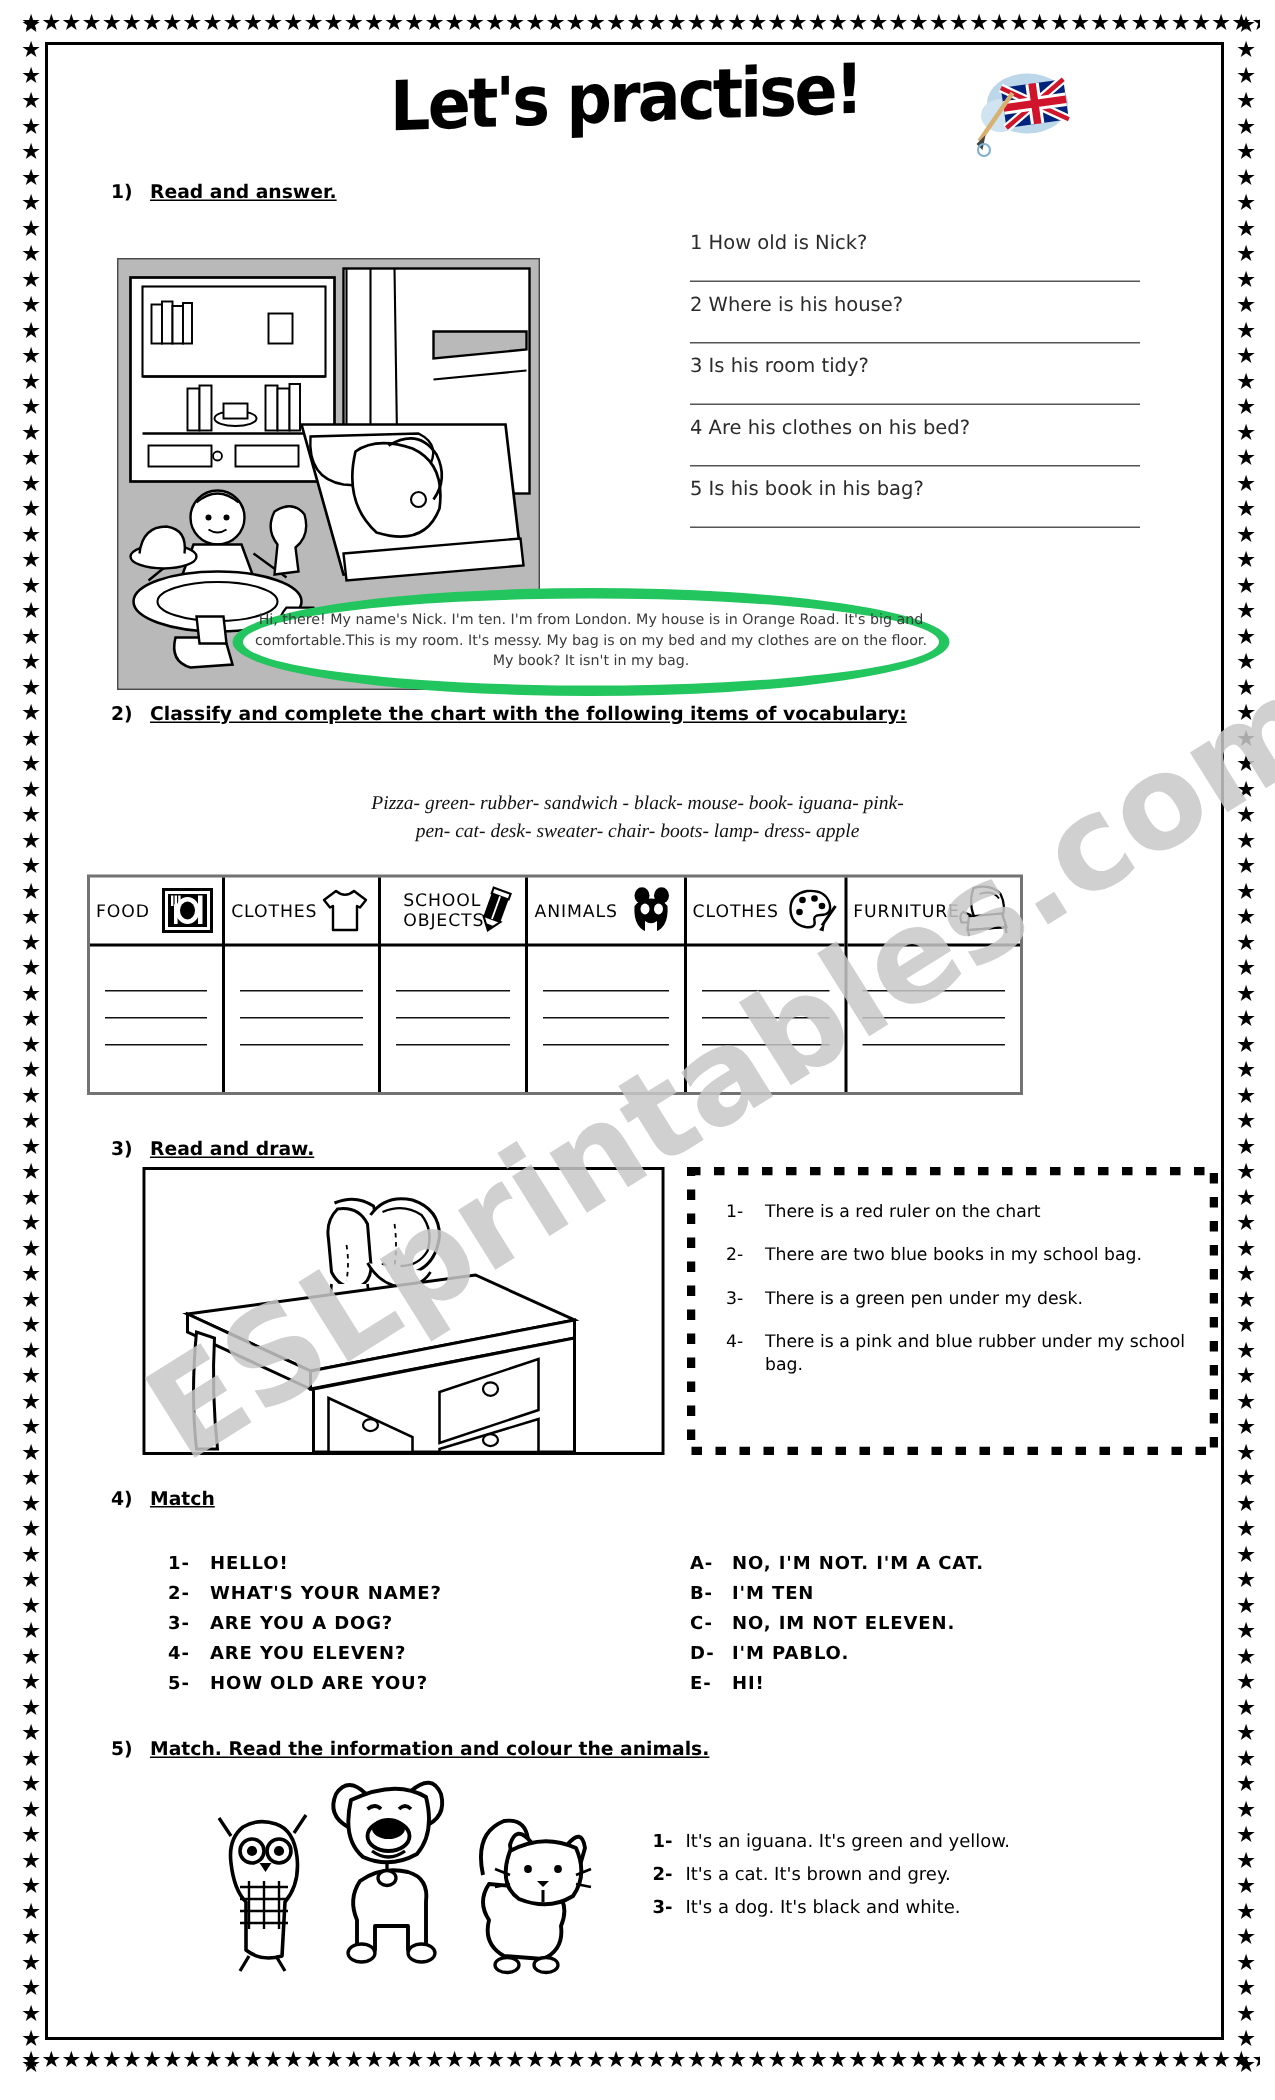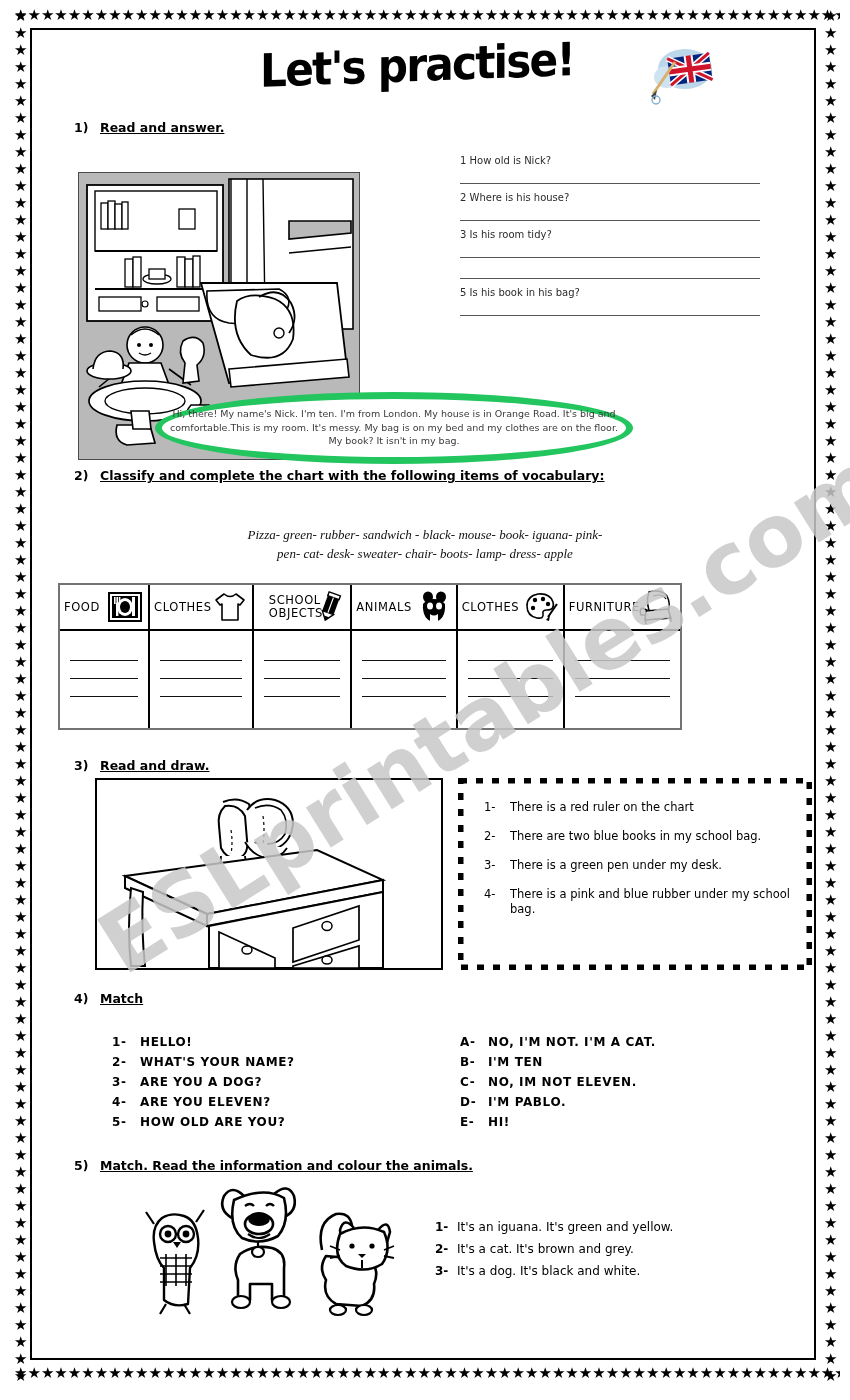--- a/index.html
+++ b/index.html
@@ -101,21 +101,21 @@
     width: 282px; height: 288px;
     background: #b9b9b9;
     border: 1px solid #4a4a4a;
     box-sizing: border-box;
     overflow: hidden;
   }
   #questions { position: absolute; left: 460px; top: 155px; width: 300px; }
   .q-row { margin-bottom: 8px; }
   .q-text {
     font-family: "DejaVu Sans", sans-serif;
-    font-size: 10px;
+    font-size: 13px;
     color: #2b2b2b;
     padding-bottom: 5px;
   }
   .q-line { border-bottom: 1px solid #555; height: 12px; }
 
   #speech-bubble {
     position: absolute;
     left: 155px; top: 392px;
     width: 478px; height: 72px;
     border: 7px solid #22c55e;
@@ -521,20 +521,21 @@
     </div>
     <div class="q-row">
       <div class="q-text">2 Where is his house?</div>
       <div class="q-line"></div>
     </div>
     <div class="q-row">
       <div class="q-text">3 Is his room tidy?</div>
       <div class="q-line"></div>
     </div>
     <div class="q-row">
+      <div class="q-text">4 Are his clothes on his bed?</div>
       <div class="q-line"></div>
     </div>
     <div class="q-row">
       <div class="q-text">5 Is his book in his bag?</div>
       <div class="q-line"></div>
     </div>
   </div>
 
   <div id="speech-bubble">
     <div id="speech-text">Hi, there! My name's Nick. I'm ten. I'm from London. My house is in Orange Road. It's big and comfortable.This is my room. It's messy. My bag is on my bed and my clothes are on the floor. My book? It isn't in my bag.</div>

